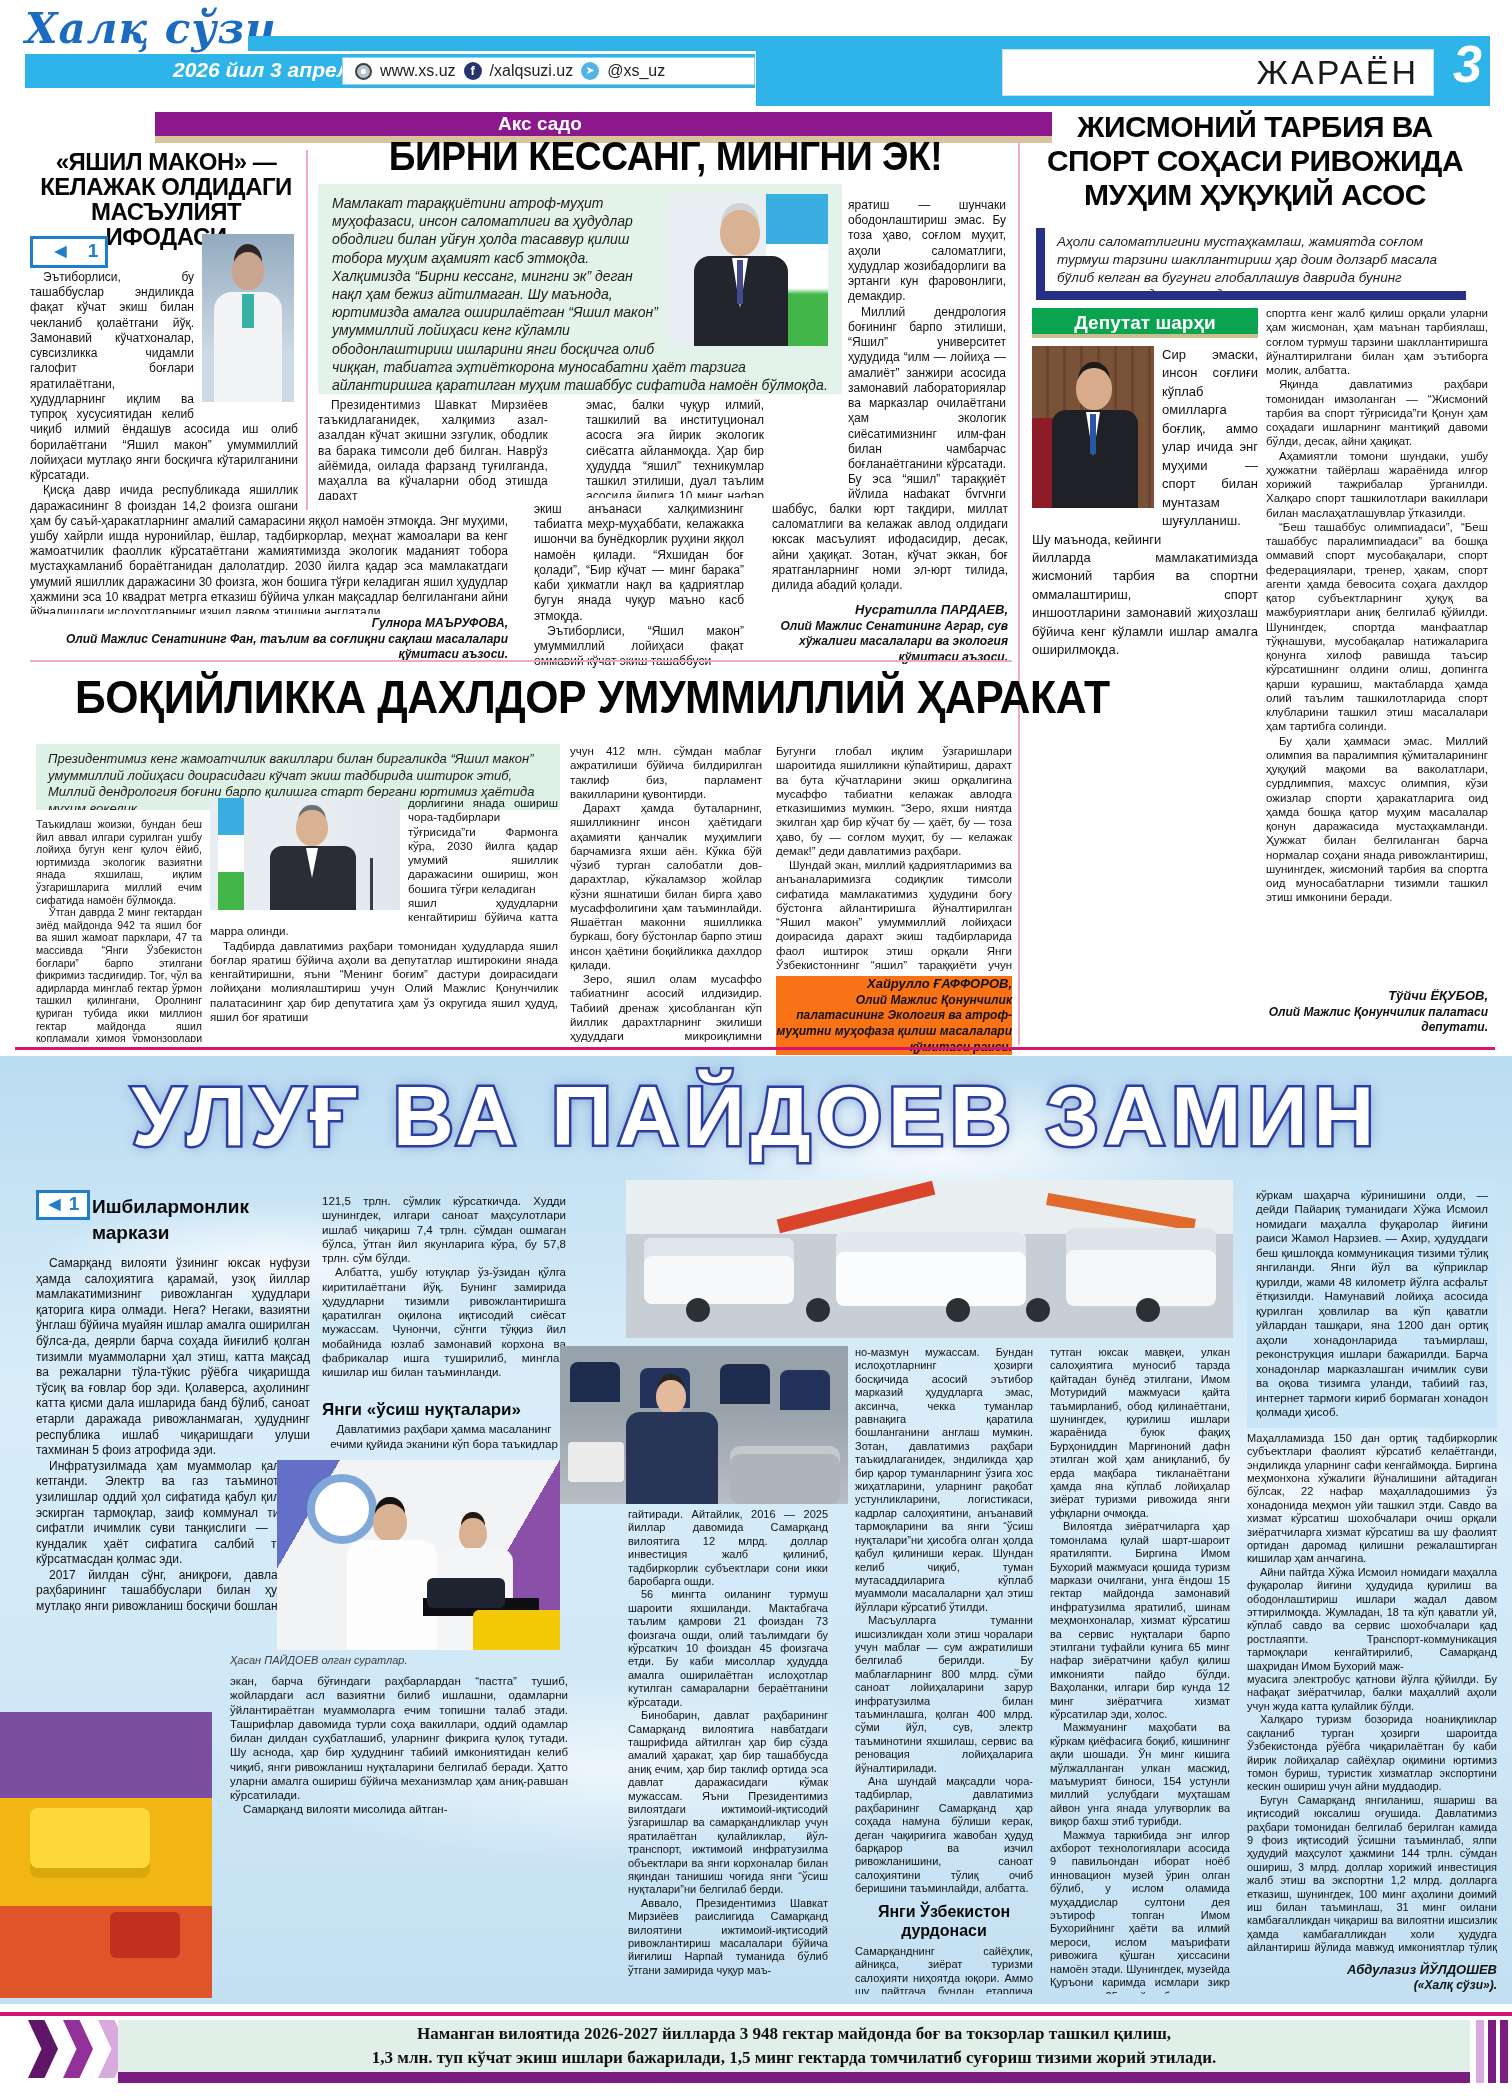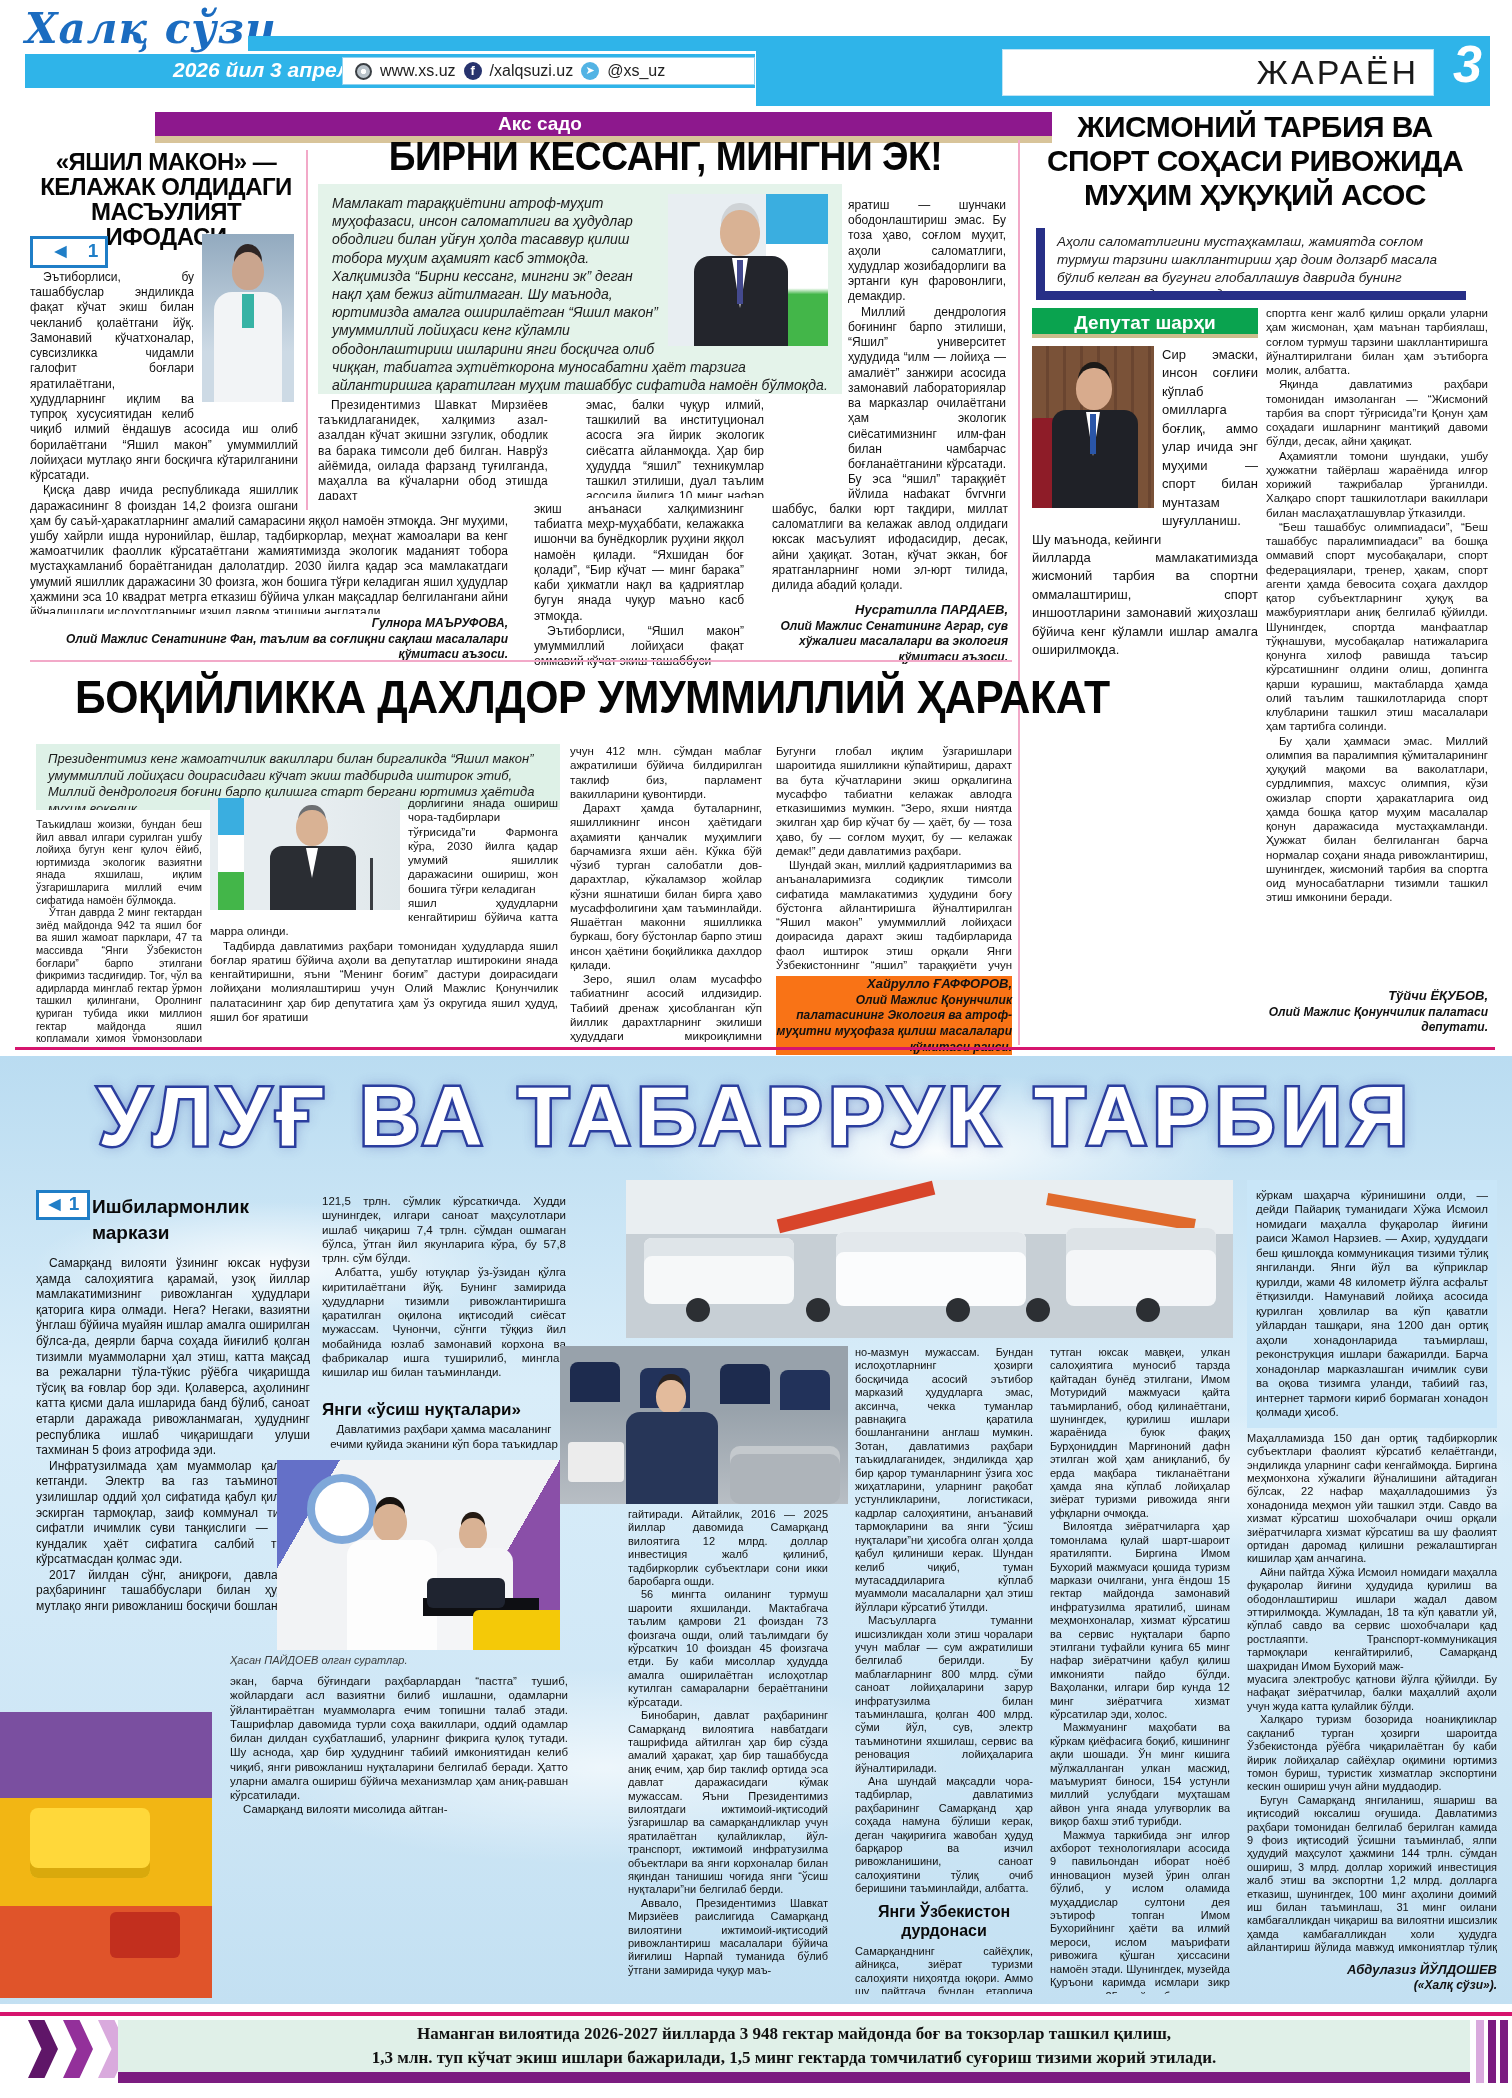--- a/index.html
+++ b/index.html
@@ -199,21 +199,21 @@
   </div>
   <div class="abs auth" style="left:776px;top:976px;width:236px;background:#f97316;">
     <div style="font-size:13px;">Хайрулло ҒАФФОРОВ,</div>
     <div>Олий Мажлис Қонунчилик палатасининг Экология ва атроф-муҳитни муҳофаза қилиш масалалари қўмитаси раиси.</div>
   </div>
 
   <div class="abs" style="left:15px;top:1047px;width:1480px;height:3px;background:#d6156e;"></div>
 
   <div class="abs clouds" style="left:0;top:1056px;width:1512px;height:948px;">
 
-    <div class="abs bigoutline" style="left:40px;top:12px;width:1432px;height:112px;">УЛУҒ ВА ТАБАРРУК ТАРБИЯ</div>
+    <div class="abs bigoutline" style="left:40px;top:12px;width:1432px;height:112px;">УЛУҒ ВА ПАЙДОЕВ ЗАМИН</div>
 
     <div class="abs" style="left:36px;top:134px;border:3px solid #1f7ec7;background:#fff;padding:0 8px 2px 5px;font-weight:800;color:#1f7ec7;font-size:19px;display:flex;align-items:center;gap:4px;">
       <span class="arr" style="font-size:21px;line-height:20px;">◄</span>
         <span>1</span>
     </div>
 
     <div class="abs subhead" style="left:36px;top:138px;width:274px;height:56px;font-size:19px;line-height:1.35;padding-left:56px;text-align:left;">Ишбилармонлик маркази</div>
     <div class="abs jt pp" style="left:36px;top:200px;width:274px;height:450px;overflow:hidden;font-size:12px;line-height:1.3;">
       <p>Самарқанд вилояти ўзининг юксак нуфузи ҳамда салоҳиятига қарамай, узоқ йиллар мамлакатимизнинг ривожланган ҳудудлари қаторига кира олмади. Нега? Негаки, вазиятни ўнглаш бўйича муайян ишлар амалга оширилган бўлса-да, деярли барча соҳада йиғилиб қолган тизимли муаммоларни ҳал этиш, катта мақсад ва режаларни тўла-тўкис рўёбга чиқаришда тўсиқ ва ғовлар бор эди. Қолаверса, аҳолининг катта қисми дала ишларида банд бўлиб, саноат етарли даражада ривожланмаган, ҳудуднинг республика ишлаб чиқаришдаги улуши тахминан 5 фоиз атрофида эди.</p>
       <p>Инфратузилмада ҳам муаммолар қалашиб кетганди. Электр ва газ таъминотидаги узилишлар оддий ҳол сифатида қабул қилинар, эскирган тармоқлар, заиф коммунал тизими, сифатли ичимлик суви танқислиги — булар кундалик ҳаёт сифатига салбий таъсир кўрсатмасдан қолмас эди.</p>

